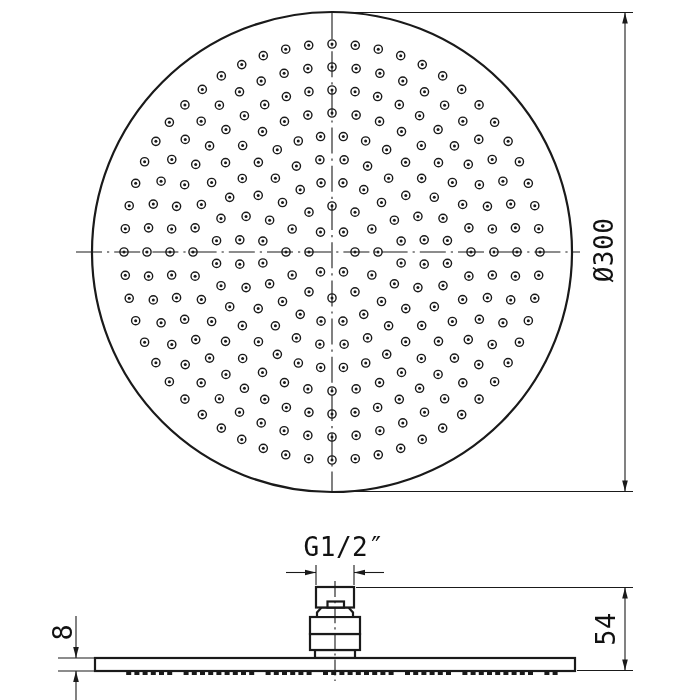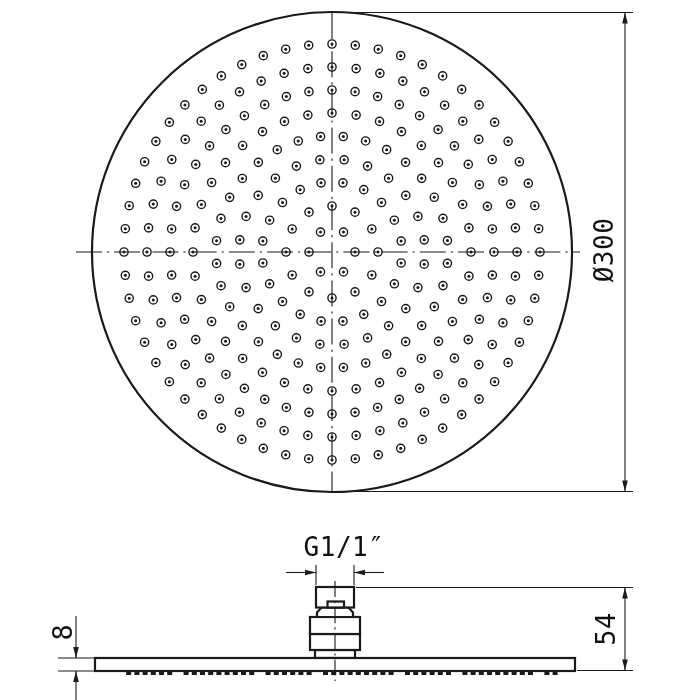--- a/index.html
+++ b/index.html
@@ -696,18 +696,18 @@
         <line x1="58" y1="671" x2="94" y2="671" stroke="#1a1a1a" stroke-width="1.1"></line>
         <line x1="76" y1="616" x2="76" y2="658" stroke="#1a1a1a" stroke-width="1.1"></line>
         <line x1="76" y1="671" x2="76" y2="700" stroke="#1a1a1a" stroke-width="1.1"></line>
         <polygon points="0,0 -11,2.8 -11,-2.8" fill="#1a1a1a" transform="translate(76 658) rotate(90)"></polygon>
         <polygon points="0,0 -11,2.8 -11,-2.8" fill="#1a1a1a" transform="translate(76 671) rotate(-90)"></polygon>
       </g>
     </svg>
 
   <div class="dim-label rot" id="label-diameter">Ø300</div>
 
-  <div class="dim-label" id="label-thread">G1/1″</div>
+  <div class="dim-label" id="label-thread">G1/2″</div>
 
   <div class="dim-label rot" id="label-54">54</div>
 
   <div class="dim-label rot" id="label-8">8</div>
 </div>
 
 </body></html>

